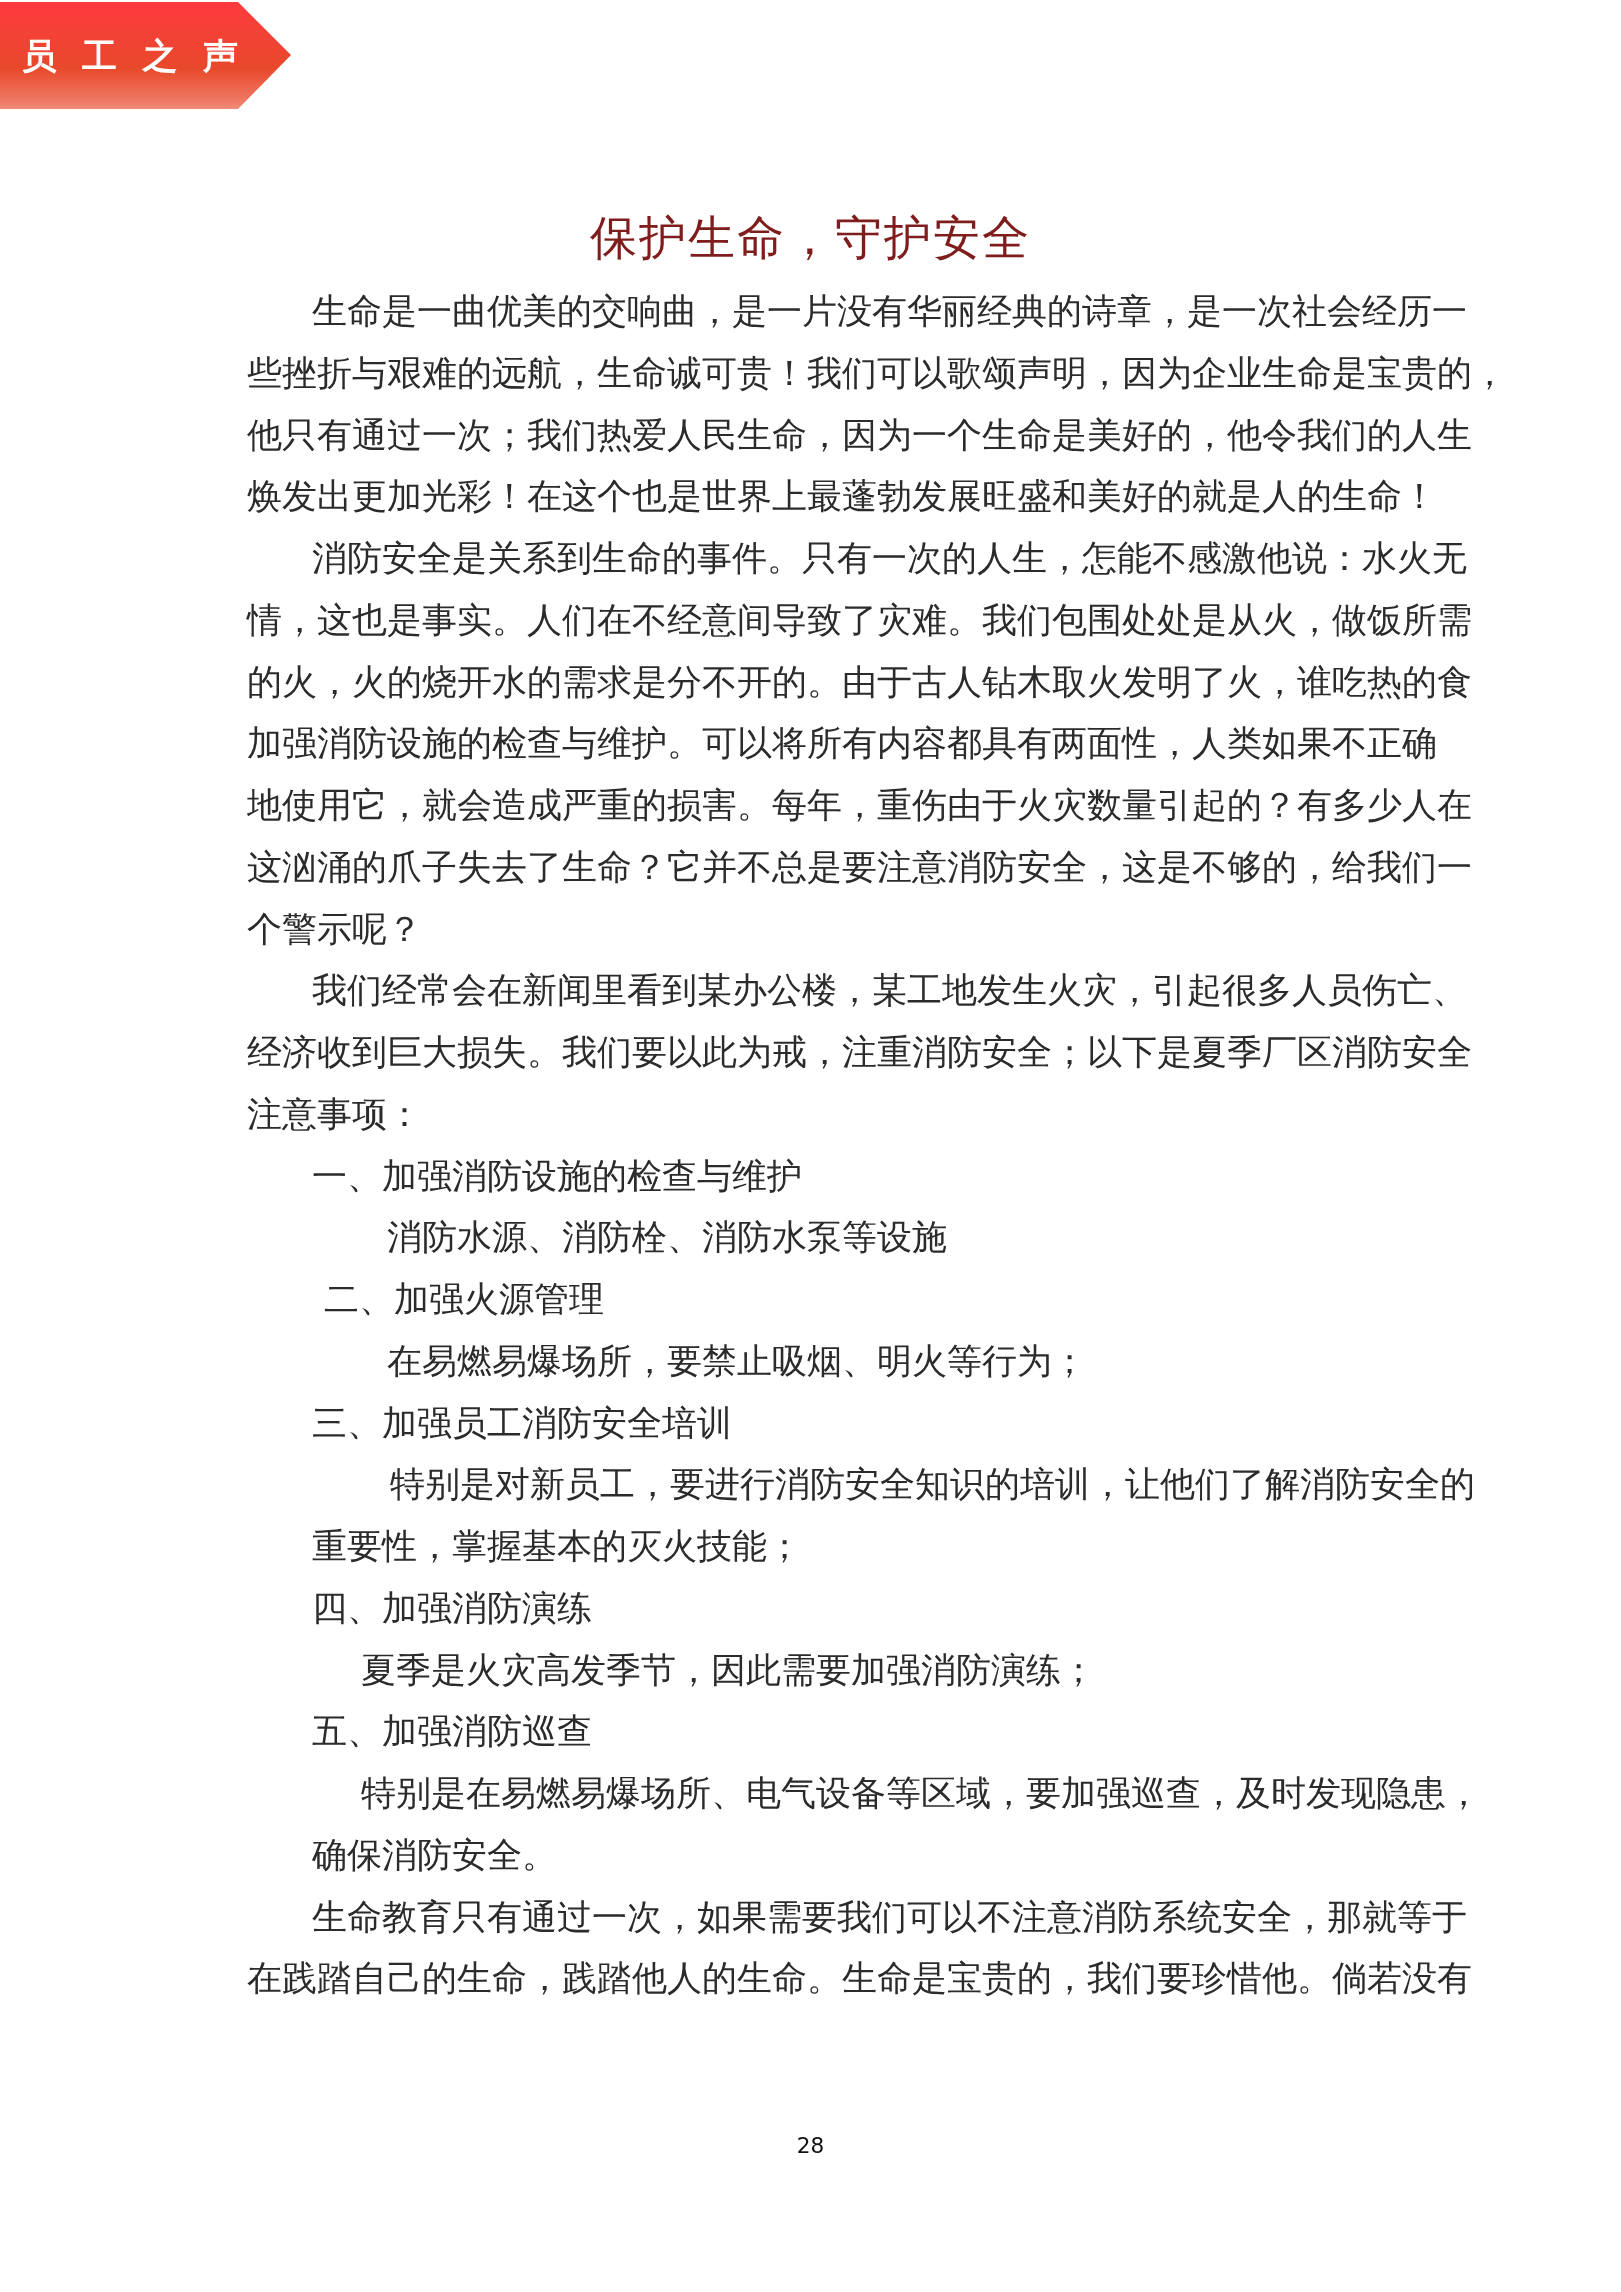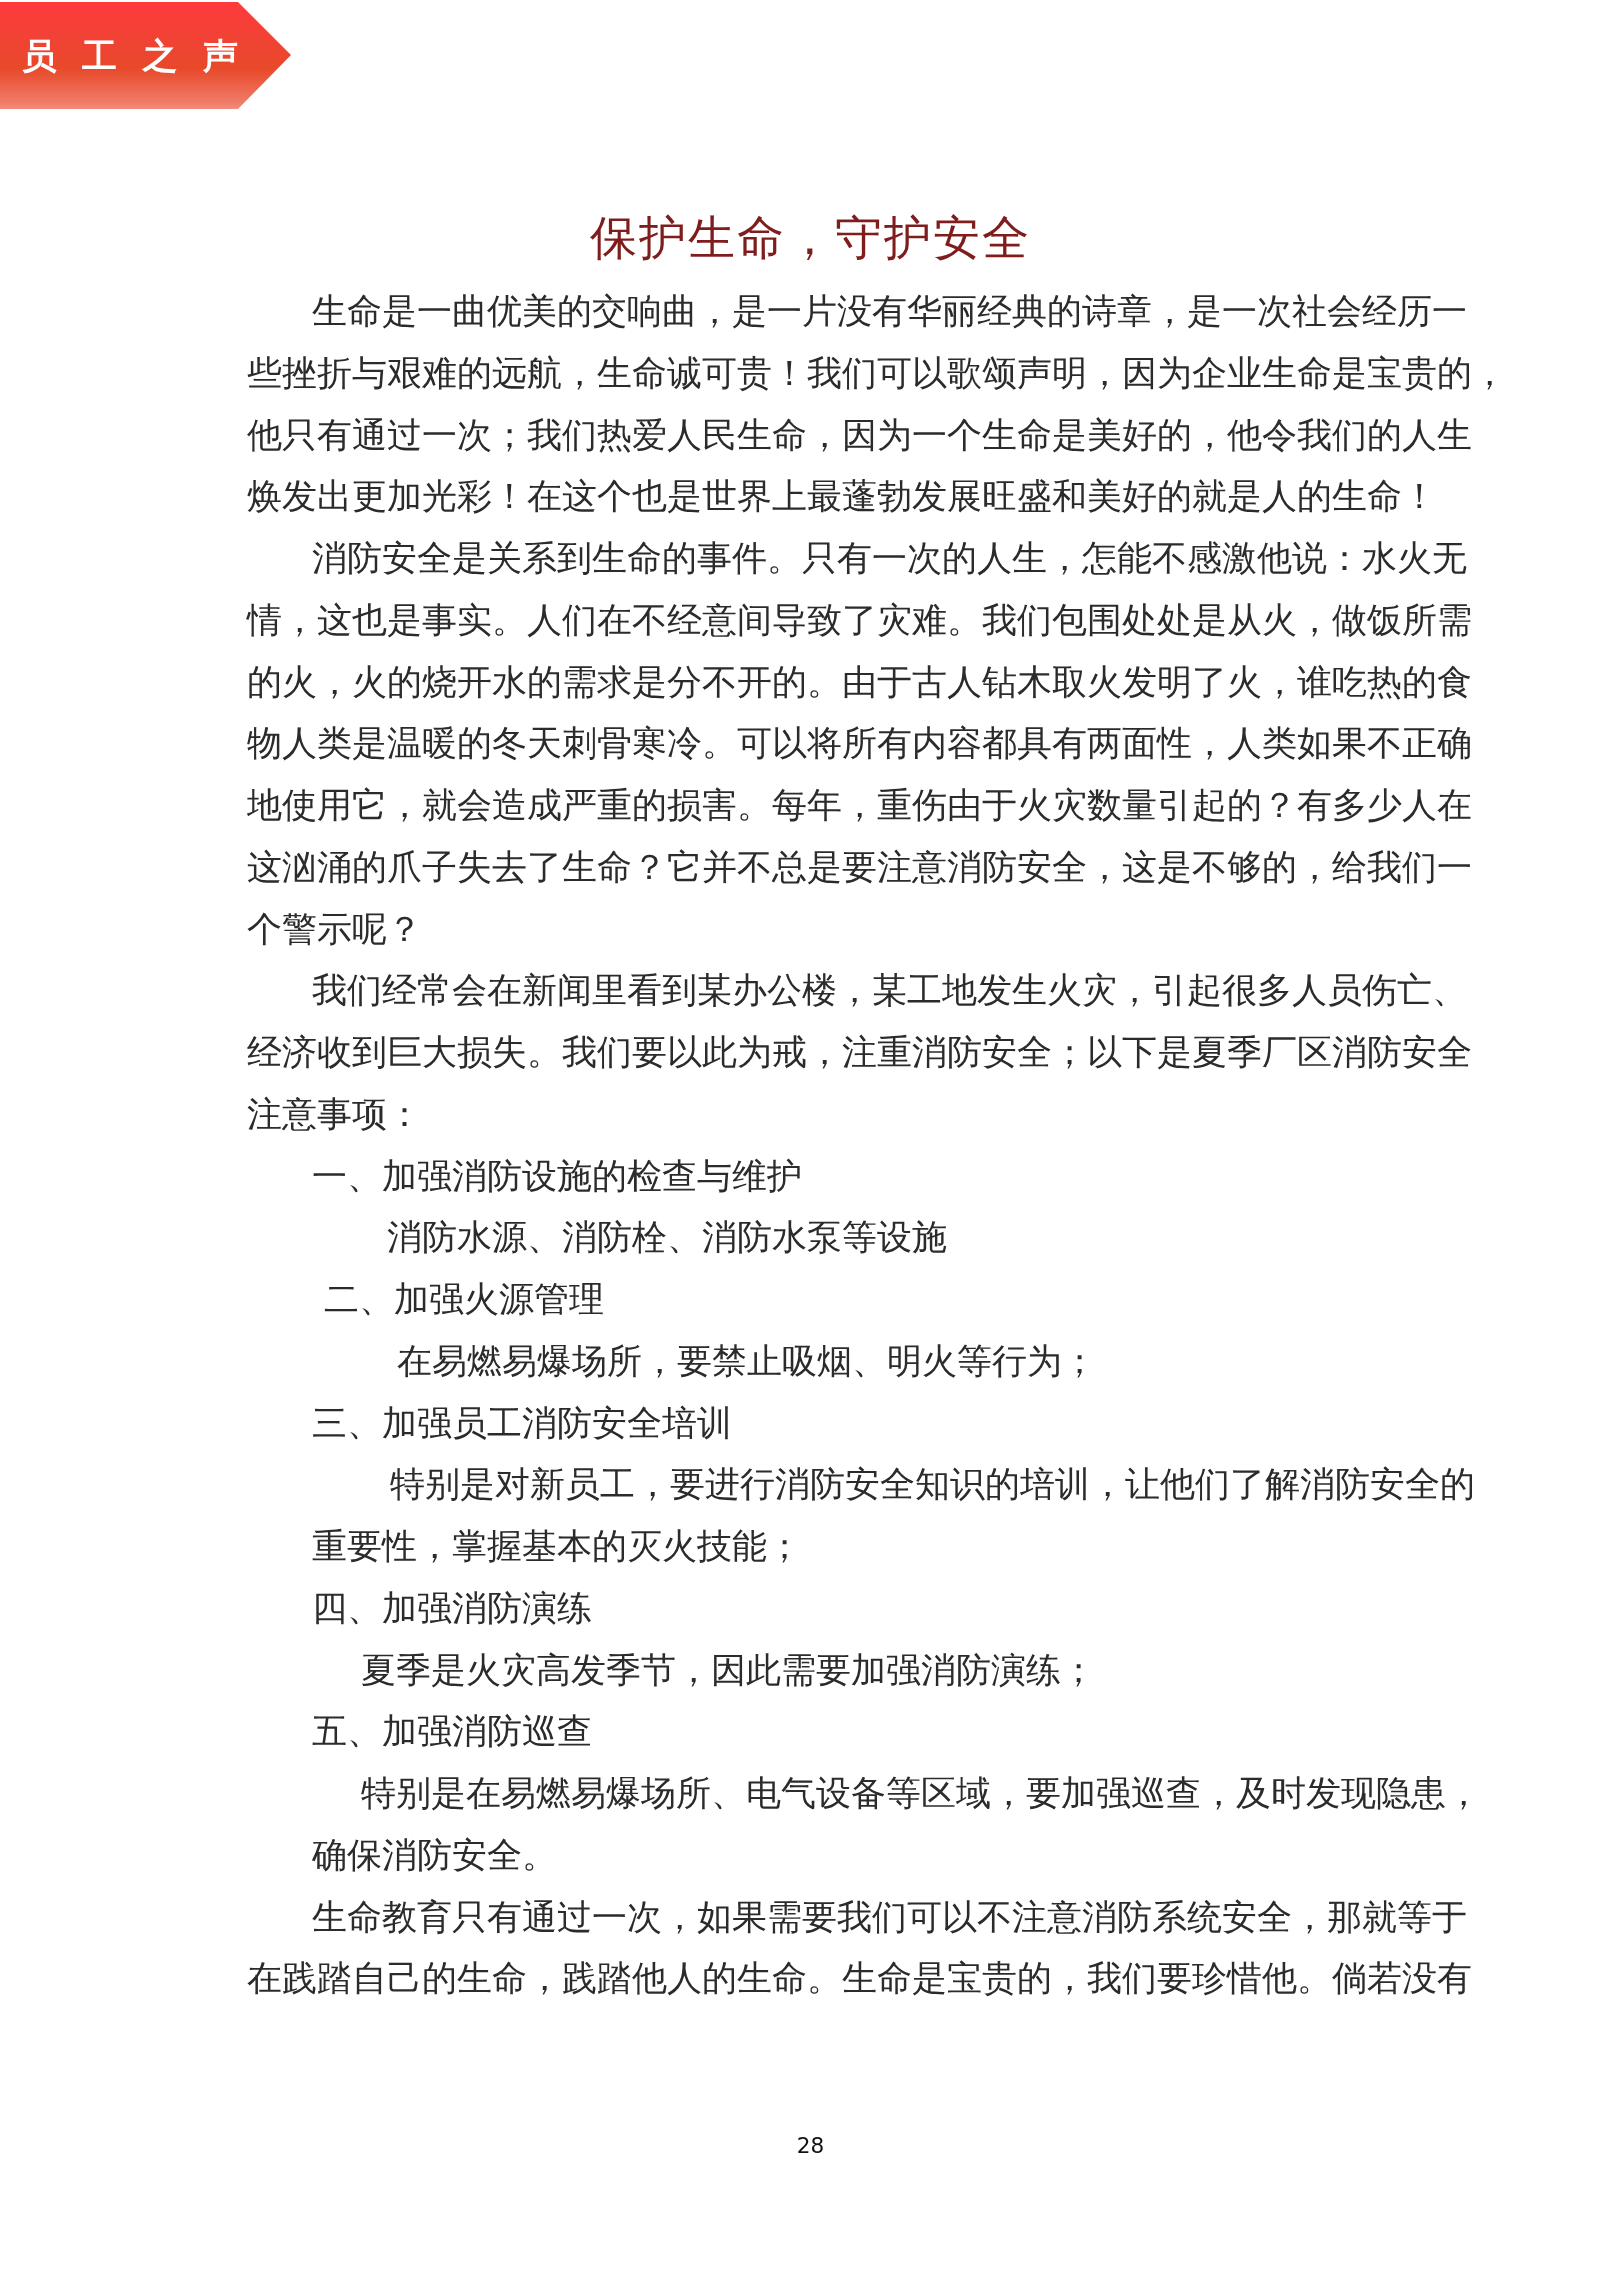--- a/index.html
+++ b/index.html
@@ -29,33 +29,33 @@
 <div>
 
   <div class="line justify" style="left:312px;width:1065px;top:292px;">生命是一曲优美的交响曲，是一片没有华丽经典的诗章，是一次社会经历一</div>
   <div class="line justify" style="left:247px;top:354px;">些挫折与艰难的远航，生命诚可贵！我们可以歌颂声明，因为企业生命是宝贵的，</div>
   <div class="line justify" style="left:247px;top:416px;">他只有通过一次；我们热爱人民生命，因为一个生命是美好的，他令我们的人生</div>
   <div class="line" style="left:247px;top:477px;">焕发出更加光彩！在这个也是世界上最蓬勃发展旺盛和美好的就是人的生命！</div>
 
   <div class="line justify" style="left:312px;width:1065px;top:539px;">消防安全是关系到生命的事件。只有一次的人生，怎能不感激他说：水火无</div>
   <div class="line justify" style="left:247px;top:601px;">情，这也是事实。人们在不经意间导致了灾难。我们包围处处是从火，做饭所需</div>
   <div class="line justify" style="left:247px;top:663px;">的火，火的烧开水的需求是分不开的。由于古人钻木取火发明了火，谁吃热的食</div>
-  <div class="line justify" style="left:247px;top:724px;">物人类是温暖的冬天刺骨寒冷。可以将所有内容都具有两面性，人类如果不正确</div>
+  <div class="line justify" style="left:247px;top:724px;">加强消防设施的检查与维护。可以将所有内容都具有两面性，人类如果不正确</div>
   <div class="line justify" style="left:247px;top:786px;">地使用它，就会造成严重的损害。每年，重伤由于火灾数量引起的？有多少人在</div>
   <div class="line justify" style="left:247px;top:848px;">这汹涌的爪子失去了生命？它并不总是要注意消防安全，这是不够的，给我们一</div>
   <div class="line" style="left:247px;top:910px;">个警示呢？</div>
 
   <div class="line justify" style="left:312px;width:1065px;top:971px;">我们经常会在新闻里看到某办公楼，某工地发生火灾，引起很多人员伤亡、</div>
   <div class="line justify" style="left:247px;top:1033px;">经济收到巨大损失。我们要以此为戒，注重消防安全；以下是夏季厂区消防安全</div>
   <div class="line" style="left:247px;top:1095px;">注意事项：</div>
 
   <div class="line" style="left:312px;top:1157px;">一、加强消防设施的检查与维护</div>
   <div class="line" style="left:387px;top:1218px;">消防水源、消防栓、消防水泵等设施</div>
   <div class="line" style="left:324px;top:1280px;">二、加强火源管理</div>
-  <div class="line" style="left:397px;top:1342px;">在易燃易爆场所，要禁止吸烟、明火等行为；</div>
+  <div class="line" style="left:387px;top:1342px;">在易燃易爆场所，要禁止吸烟、明火等行为；</div>
   <div class="line" style="left:312px;top:1404px;">三、加强员工消防安全培训</div>
   <div class="line justify" style="left:390px;width:1000px;top:1465px;">特别是对新员工，要进行消防安全知识的培训，让他们了解消防安全的</div>
   <div class="line" style="left:312px;top:1527px;">重要性，掌握基本的灭火技能；</div>
   <div class="line" style="left:312px;top:1589px;">四、加强消防演练</div>
   <div class="line" style="left:361px;top:1651px;">夏季是火灾高发季节，因此需要加强消防演练；</div>
   <div class="line" style="left:312px;top:1712px;">五、加强消防巡查</div>
   <div class="line justify" style="left:361px;width:1016px;top:1774px;">特别是在易燃易爆场所、电气设备等区域，要加强巡查，及时发现隐患，</div>
   <div class="line" style="left:312px;top:1836px;">确保消防安全。</div>
 
   <div class="line justify" style="left:312px;width:1065px;top:1898px;">生命教育只有通过一次，如果需要我们可以不注意消防系统安全，那就等于</div>

